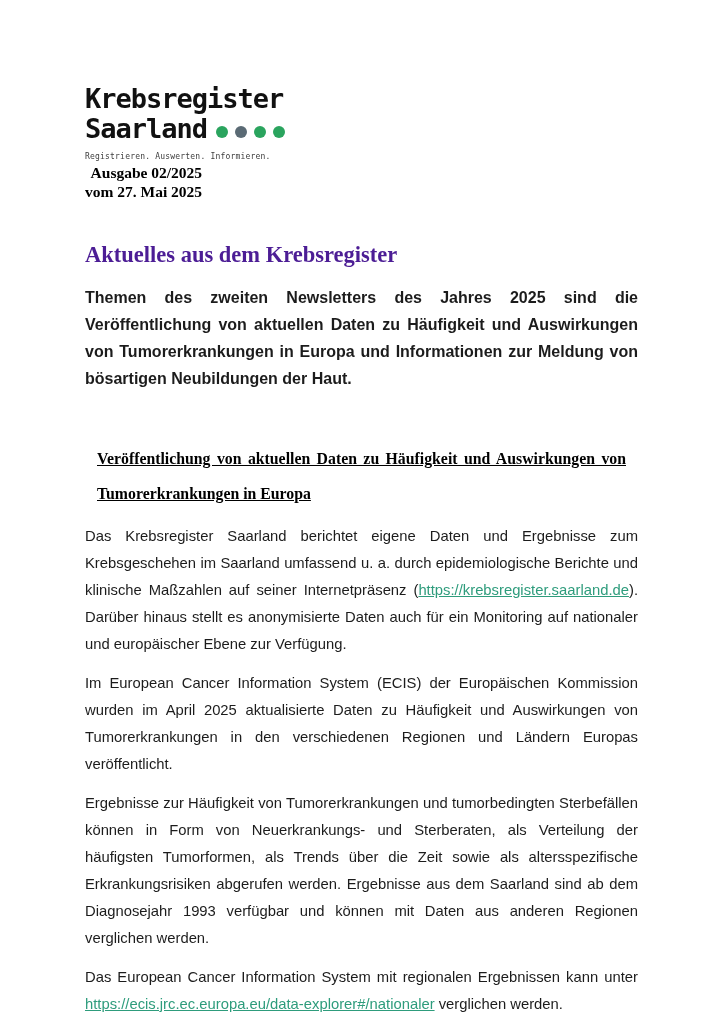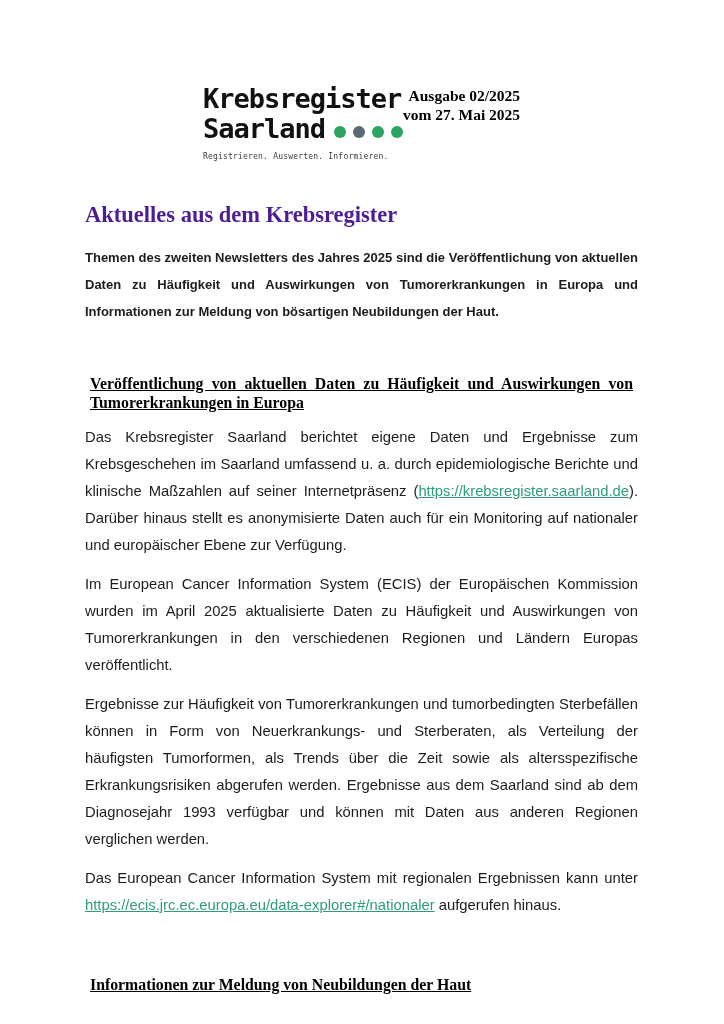--- a/index.html
+++ b/index.html
@@ -15,22 +15,23 @@
   }
   .content{
     position:absolute;
     left:85px;top:0;
     width:553px;
   }
   
   .header{
     margin-top:84px;
     display:flex;
-    justify-content:center;
+    justify-content:flex-start;
     align-items:flex-start;
+    flex-direction:column;
   }
   .logo-line{
     font-family:"DejaVu Sans Mono",monospace;
     font-weight:bold;
     font-size:27px;
     line-height:30px;
     letter-spacing:-1px;
     color:#111111;
     white-space:nowrap;
   }
@@ -60,34 +61,34 @@
   
   .doc-title{
     font-family:"Liberation Serif",serif;
     font-weight:bold;
     font-size:22.5px;
     color:#4c1d95;
     margin:41px 0 0 0;
   }
   .intro{
     font-weight:bold;
-    font-size:13px;
+    font-size:16px;
     line-height:27px;
     text-align:justify;
     margin:16px 0 0 0;
   }
   .section-heading{
     font-family:"Liberation Serif",serif;
     font-weight:bold;
     font-size:15.8px;
-    line-height:19px;
+    line-height:35px;
     color:#000;
     text-decoration:underline;
     text-align:justify;
-    margin:5px;
+    margin:12px;
   }
   .sh1{margin-top:49px;}
   .sh2{margin-top:56px;}
   p.body{
     font-size:14.8px;
     line-height:27px;
     text-align:justify;
     margin:12px 0 0 0;
   }
   .m16{margin-top:15px;}
@@ -127,18 +128,18 @@
     <p class="intro">Themen des zweiten Newsletters des Jahres 2025 sind die Veröffentlichung von aktuellen Daten zu Häufigkeit und Auswirkungen von Tumorerkrankungen in Europa und Informationen zur Meldung von bösartigen Neubildungen der Haut.</p>
 
     <h2 class="section-heading sh1">Veröffentlichung von aktuellen Daten zu Häufigkeit und Auswirkungen von Tumorerkrankungen in Europa</h2>
 
     <p class="body m16"><span>Das Krebsregister Saarland berichtet eigene Daten und Ergebnisse zum Krebsgeschehen im Saarland umfassend u. a. durch epidemiologische Berichte und klinische Maßzahlen auf seiner Internetpräsenz (</span><a class="doclink" href="#">https://krebsregister.saarland.de</a><span>). Darüber hinaus stellt es anonymisierte Daten auch für ein Monitoring auf nationaler und europäischer Ebene zur Verfügung.</span></p>
 
     <p class="body">Im European Cancer Information System (ECIS) der Europäischen Kommission wurden im April 2025 aktualisierte Daten zu Häufigkeit und Auswirkungen von Tumorerkrankungen in den verschiedenen Regionen und Ländern Europas veröffentlicht.</p>
 
     <p class="body">Ergebnisse zur Häufigkeit von Tumorerkrankungen und tumorbedingten Sterbefällen können in Form von Neuerkrankungs- und Sterberaten, als Verteilung der häufigsten Tumorformen, als Trends über die Zeit sowie als altersspezifische Erkrankungsrisiken abgerufen werden. Ergebnisse aus dem Saarland sind ab dem Diagnosejahr 1993 verfügbar und können mit Daten aus anderen Regionen verglichen werden.</p>
 
-    <p class="body m16"><span>Das European Cancer Information System mit regionalen Ergebnissen kann unter </span><a class="doclink" href="#">https://ecis.jrc.ec.europa.eu/data-explorer#/nationaler</a><span> aufgerufen hinaus.</span></p>
+    <p class="body m16"><span>Das European Cancer Information System mit regionalen Ergebnissen kann unter </span><a class="doclink" href="#">https://ecis.jrc.ec.europa.eu/data-explorer#/nationaler</a><span> verglichen werden.</span></p>
 
     <h2 class="section-heading sh2">Informationen zur Meldung von Neubildungen der Haut</h2>
 
   </div>
 </div>
 
 </body></html>

